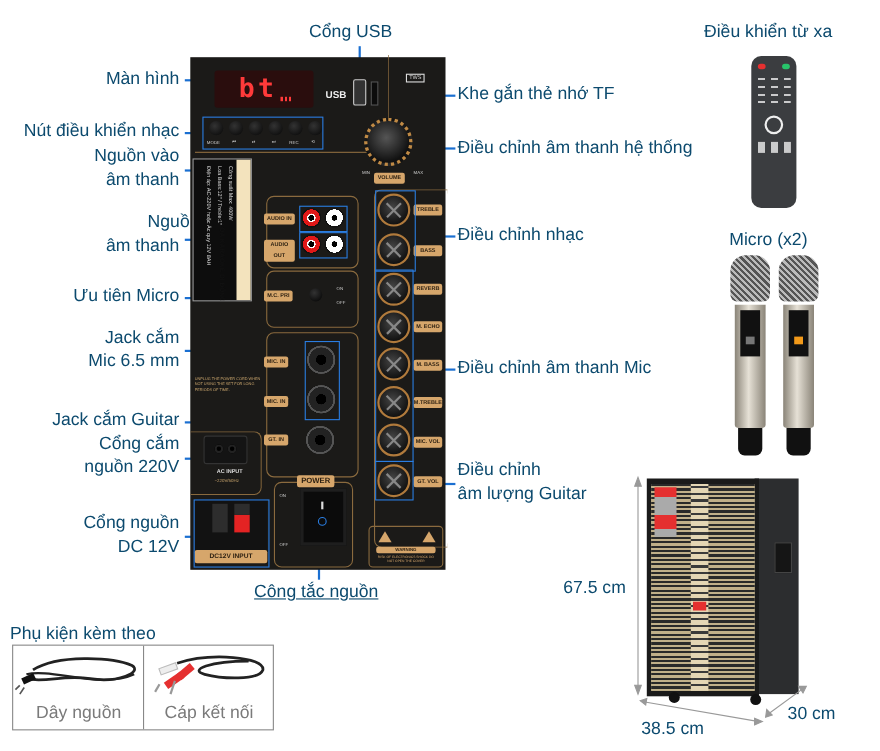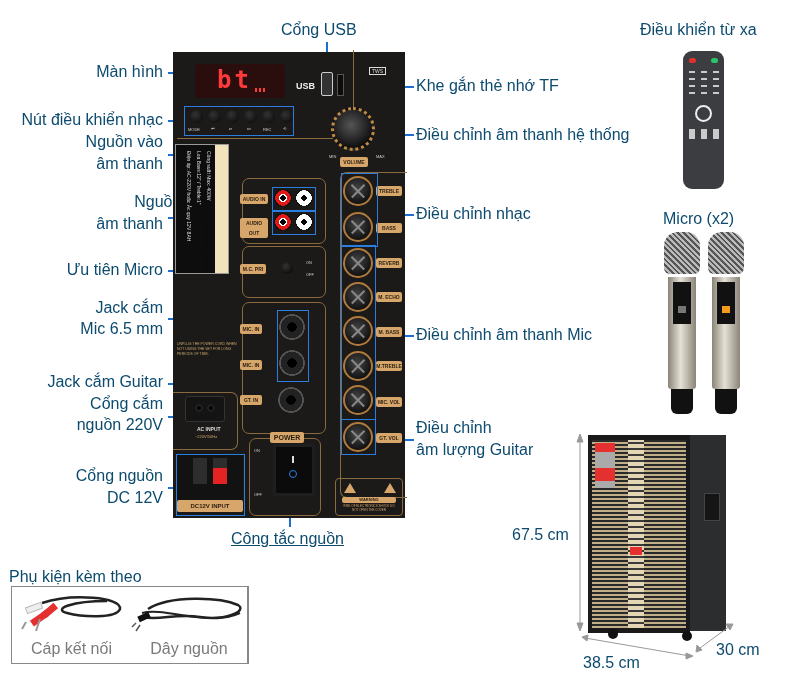--- a/index.html
+++ b/index.html
@@ -251,34 +251,34 @@
     <polygon points="697,645 696,652 702,650"></polygon>
     <polygon points="726,624 733,624 730,630"></polygon>
   </g>
 </svg>
 <div class="lbl" style="left:512px;top:524px;">67.5 cm</div>
 <div class="lbl" style="left:583px;top:652px;">38.5 cm</div>
 <div class="lbl" style="left:716px;top:639px;">30 cm</div>
 
 <div class="lbl" style="left:9px;top:566px;">Phụ kiện kèm theo</div>
 <div style="position:absolute;left:11px;top:586px;width:238px;height:78px;border:1px solid #888;box-sizing:border-box;display:flex;">
+  <div style="position:relative;width:119px;height:100%;border-right:1px solid #888;">
+    <svg width="118" height="50" style="position:absolute;left:0;top:0;">
+      <path d="M18 22 C40 8, 90 10, 108 18 C118 24, 95 34, 70 30 C45 26, 30 34, 12 30" stroke="#222" stroke-width="2.5" fill="none"></path>
+      <path d="M12 26 C35 20, 80 40, 110 26" stroke="#222" stroke-width="2" fill="none"></path>
+      <rect x="8" y="27" width="12" height="6" fill="#111" transform="rotate(-25 14 30)"></rect>
+      <line x1="6" y1="36" x2="2" y2="40" stroke="#555" stroke-width="1.5"></line>
+      <line x1="10" y1="38" x2="6" y2="44" stroke="#555" stroke-width="1.5"></line>
+    </svg>
+    <span style="position:absolute;left:0;width:119px;top:53px;text-align:center;font-size:16px;color:#7a7a7a;">Dây nguồn</span>
+  </div>
   <div style="position:relative;width:119px;height:100%;">
     <svg width="118" height="50" style="position:absolute;left:0;top:0;">
       <path d="M30 16 C60 6, 110 10, 108 22 C104 32, 70 30, 55 26 C40 22, 60 14, 95 14" stroke="#222" stroke-width="2.5" fill="none"></path>
       <rect x="14" y="18" width="16" height="6" fill="#eee" stroke="#bbb" transform="rotate(-20 22 21)"></rect>
       <rect x="18" y="28" width="18" height="7" fill="#e53030" transform="rotate(-35 27 31)"></rect>
       <rect x="30" y="20" width="16" height="7" fill="#e53030" transform="rotate(-40 38 24)"></rect>
       <line x1="14" y1="35" x2="10" y2="42" stroke="#999" stroke-width="2"></line>
       <line x1="28" y1="32" x2="24" y2="44" stroke="#999" stroke-width="2"></line>
     </svg>
     <span style="position:absolute;left:0;width:119px;top:53px;text-align:center;font-size:16px;color:#7a7a7a;">Cáp kết nối</span>
   </div>
-  <div style="position:relative;width:119px;height:100%;border-right:1px solid #888;">
-    <svg width="118" height="50" style="position:absolute;left:0;top:0;">
-      <path d="M18 22 C40 8, 90 10, 108 18 C118 24, 95 34, 70 30 C45 26, 30 34, 12 30" stroke="#222" stroke-width="2.5" fill="none"></path>
-      <path d="M12 26 C35 20, 80 40, 110 26" stroke="#222" stroke-width="2" fill="none"></path>
-      <rect x="8" y="27" width="12" height="6" fill="#111" transform="rotate(-25 14 30)"></rect>
-      <line x1="6" y1="36" x2="2" y2="40" stroke="#555" stroke-width="1.5"></line>
-      <line x1="10" y1="38" x2="6" y2="44" stroke="#555" stroke-width="1.5"></line>
-    </svg>
-    <span style="position:absolute;left:0;width:119px;top:53px;text-align:center;font-size:16px;color:#7a7a7a;">Dây nguồn</span>
-  </div>
 </div>
 
 </body></html>

